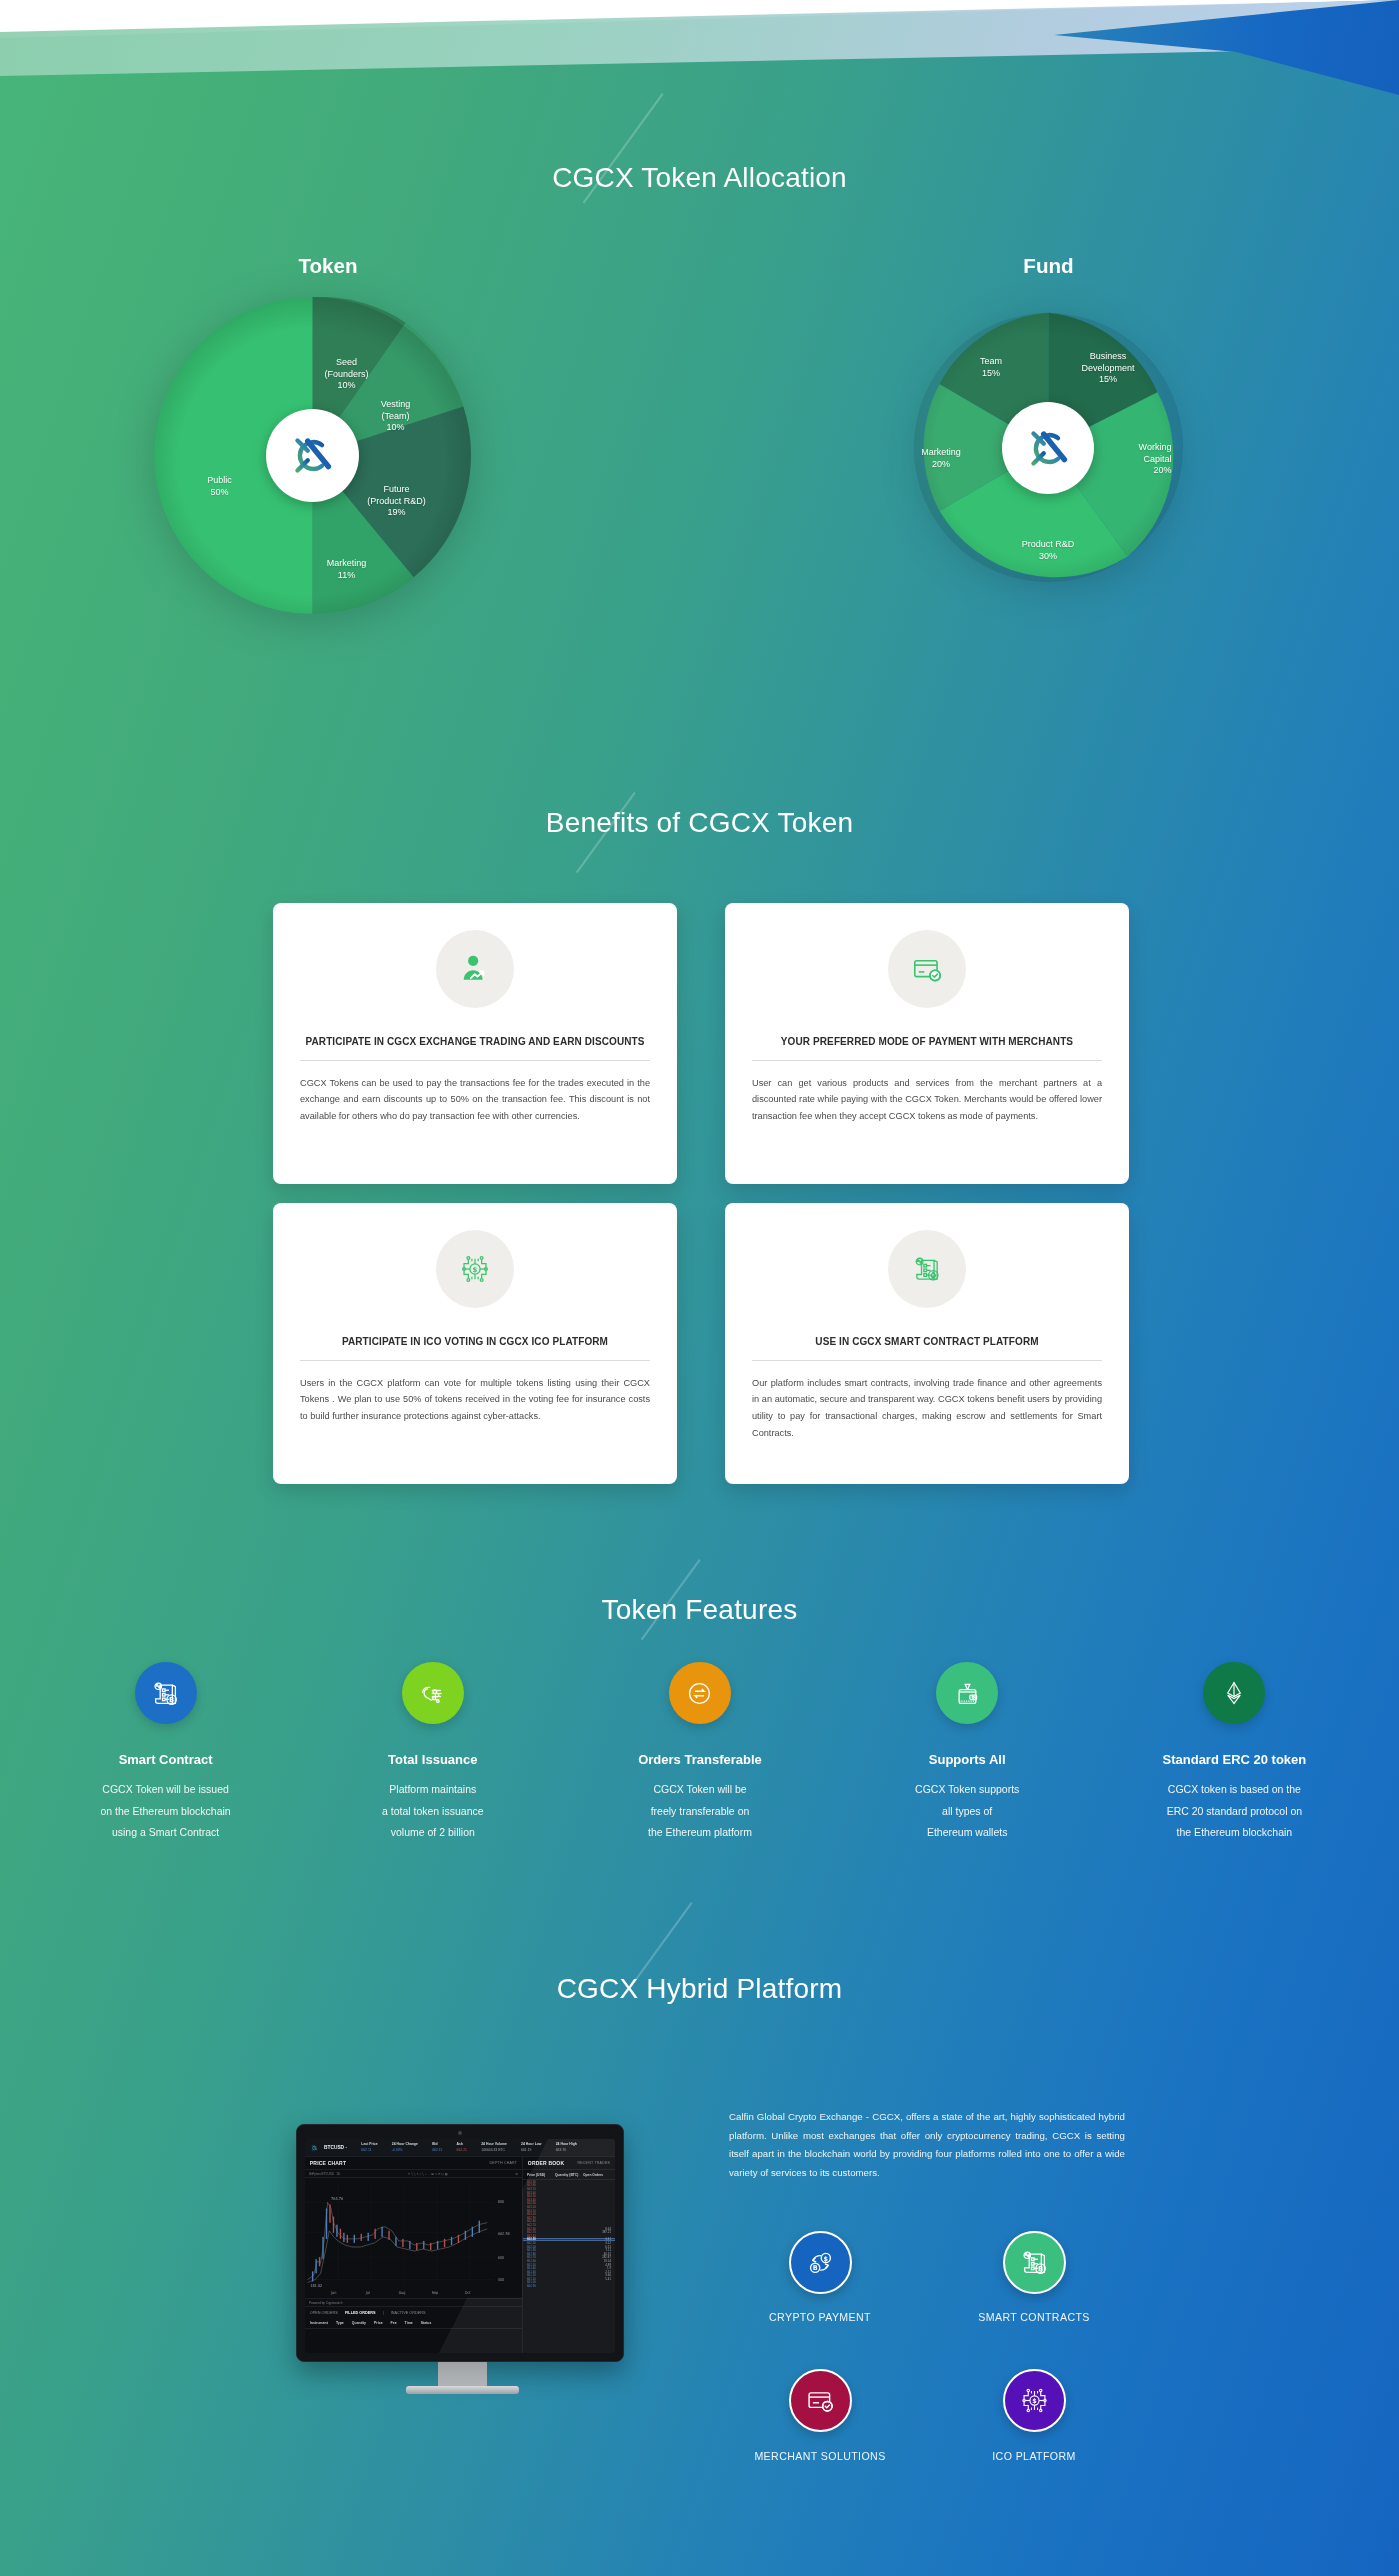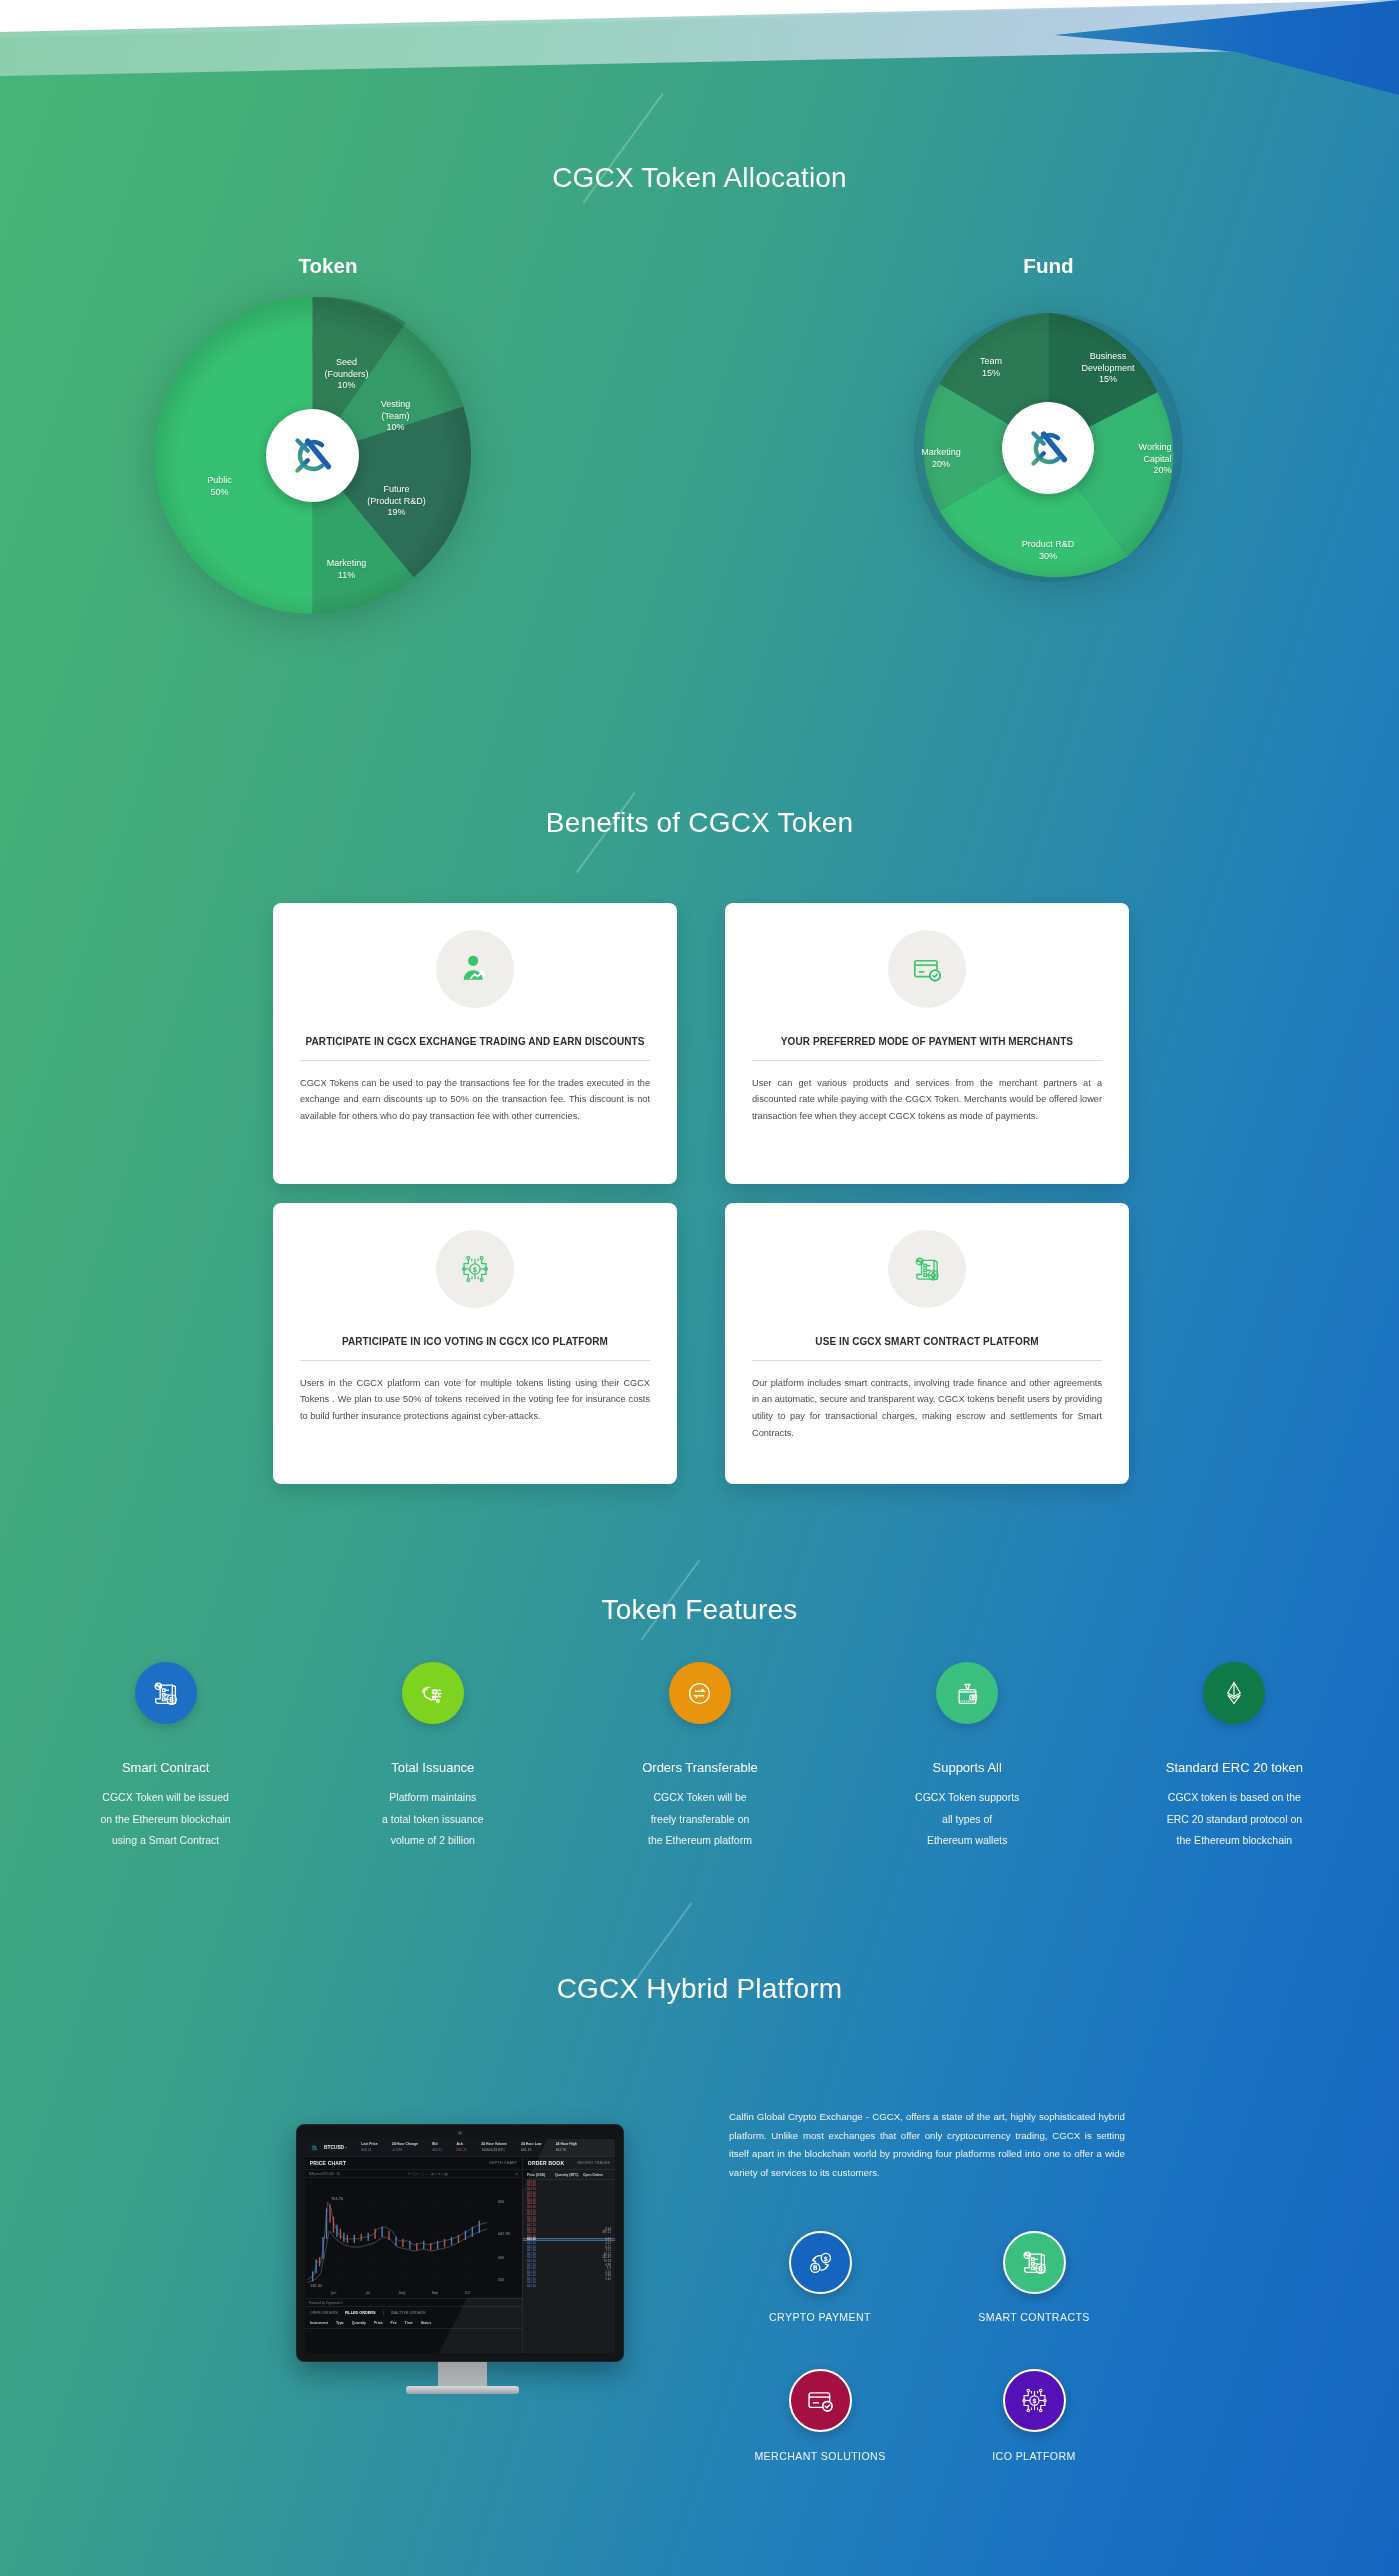--- a/index.html
+++ b/index.html
@@ -168,24 +168,24 @@
     grid-template-columns: repeat(5, 1fr);
   }
   .feature-item { display: flex; flex-direction: column; align-items: center; }
   .feature-icon-circle {
     width: 62px; height: 62px;
     border-radius: 50%;
     display: flex; align-items: center; justify-content: center;
     box-shadow: 0 4px 11px rgba(0,0,0,.16);
   }
   .feature-name {
-    margin-top: 36px;
+    margin-top: 28px;
     color: #fff;
     font-size: 13px;
-    font-weight: 400;
+    font-weight: 700;
     text-align: center;
   }
   .feature-desc {
     margin-top: 12px;
     color: #f2f7f5;
     font-size: 10.5px;
     line-height: 2.07;
     text-align: center;
     white-space: pre-line;
   }

